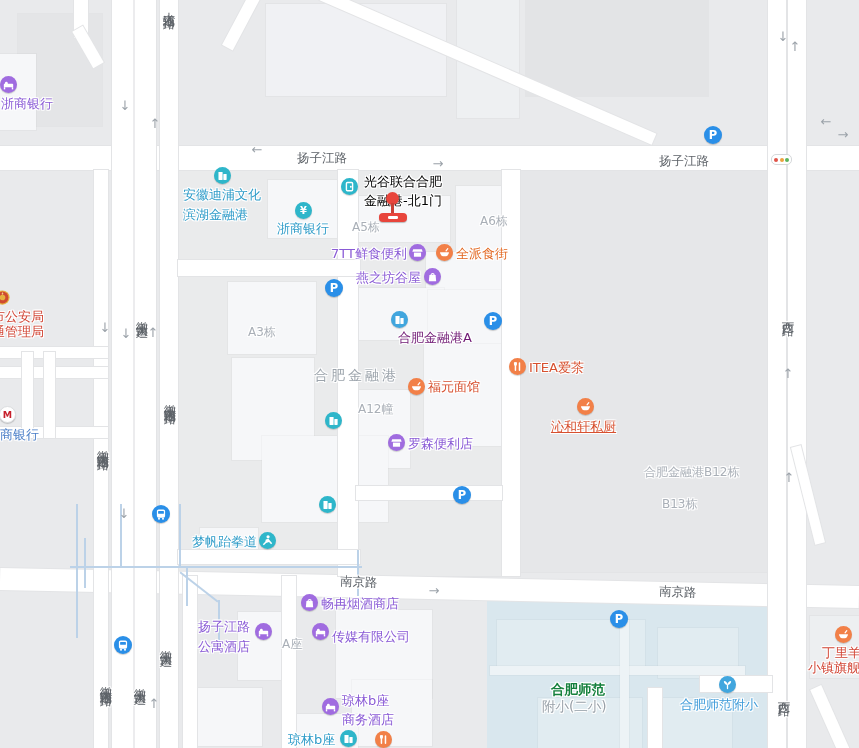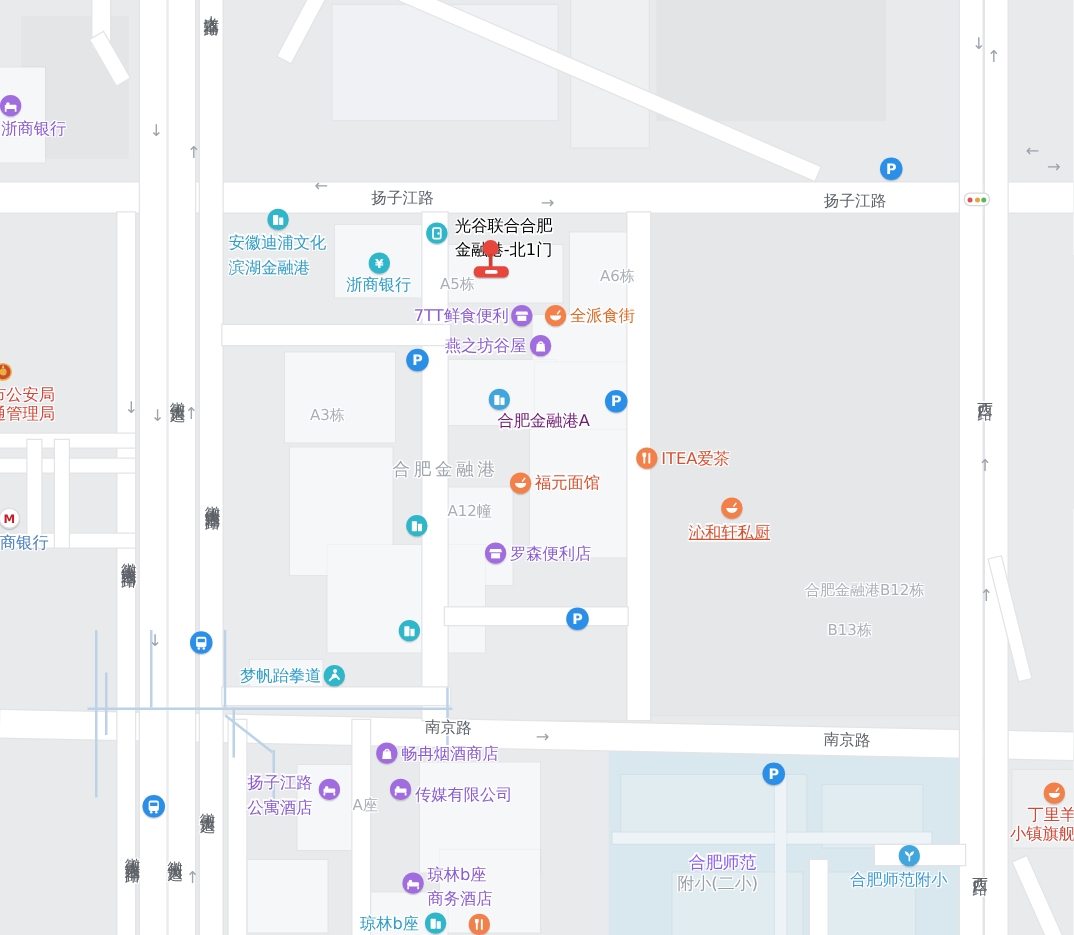--- a/index.html
+++ b/index.html
@@ -117,21 +117,21 @@
     <div class="halo" style="position: absolute; left: 131px; top: 678px; color: rgb(93, 98, 104); font-size: 12.5px; white-space: nowrap; writing-mode: vertical-rl; letter-spacing: 1.5px;">徽州大道</div>
     <div class="halo" style="position: absolute; left: 157px; top: 640px; color: rgb(93, 98, 104); font-size: 12.5px; white-space: nowrap; writing-mode: vertical-rl; letter-spacing: 1.5px;">徽州大道</div>
     <div class="halo" style="position: absolute; left: 352px; top: 219px; color: rgb(169, 175, 183); font-size: 12px; white-space: nowrap;">A5栋</div>
     <div class="halo" style="position: absolute; left: 480px; top: 213px; color: rgb(169, 175, 183); font-size: 12px; white-space: nowrap;">A6栋</div>
     <div class="halo" style="position: absolute; left: 248px; top: 324px; color: rgb(169, 175, 183); font-size: 12px; white-space: nowrap;">A3栋</div>
     <div class="halo" style="position: absolute; left: 358px; top: 401px; color: rgb(169, 175, 183); font-size: 12px; white-space: nowrap;">A12幢</div>
     <div class="halo" style="position: absolute; left: 314px; top: 367px; color: rgb(155, 163, 171); font-size: 14px; white-space: nowrap; letter-spacing: 3px;">合肥金融港</div>
     <div class="halo" style="position: absolute; left: 616px; top: 464px; color: rgb(169, 175, 183); font-size: 12px; white-space: nowrap; margin-left: 28px;">合肥金融港B12栋</div>
     <div class="halo" style="position: absolute; left: 662px; top: 496px; color: rgb(169, 175, 183); font-size: 12px; white-space: nowrap;">B13栋</div>
     <div class="halo" style="position: absolute; left: 282px; top: 636px; color: rgb(169, 175, 183); font-size: 12px; white-space: nowrap;">A座</div>
-    <div class="halo" style="position: absolute; left: 551px; top: 681px; color: #8b5cf6; font-size: 13.5px; white-space: nowrap;">合肥师范</div>
+    <div class="halo" style="position: absolute; left: 551px; top: 681px; color: #15803d; font-size: 13.5px; white-space: nowrap; font-weight: bold;">合肥师范</div>
     <div class="halo" style="position: absolute; left: 542px; top: 698px; color: rgb(152, 160, 168); font-size: 13.5px; white-space: nowrap;">附小(二小)</div>
     <div class="poi-ico" style="position: absolute; left: -0.5px; top: 75.5px; background: rgb(160, 108, 224);">
       <svg viewBox="0 0 16 16" fill="#fff">
         <rect x="3" y="7.3" width="10" height="3.6" rx="0.9"></rect>
         <circle cx="5.7" cy="6.6" r="1.5"></circle>
         <rect x="3" y="10.9" width="1.5" height="2.3"></rect>
         <rect x="11.5" y="10.9" width="1.5" height="2.3"></rect>
       </svg>
     </div>
     <div class="halo" style="position: absolute; left: 1px; top: 96px; color: rgb(138, 91, 214); font-size: 13px; line-height: 16px; white-space: nowrap;">

